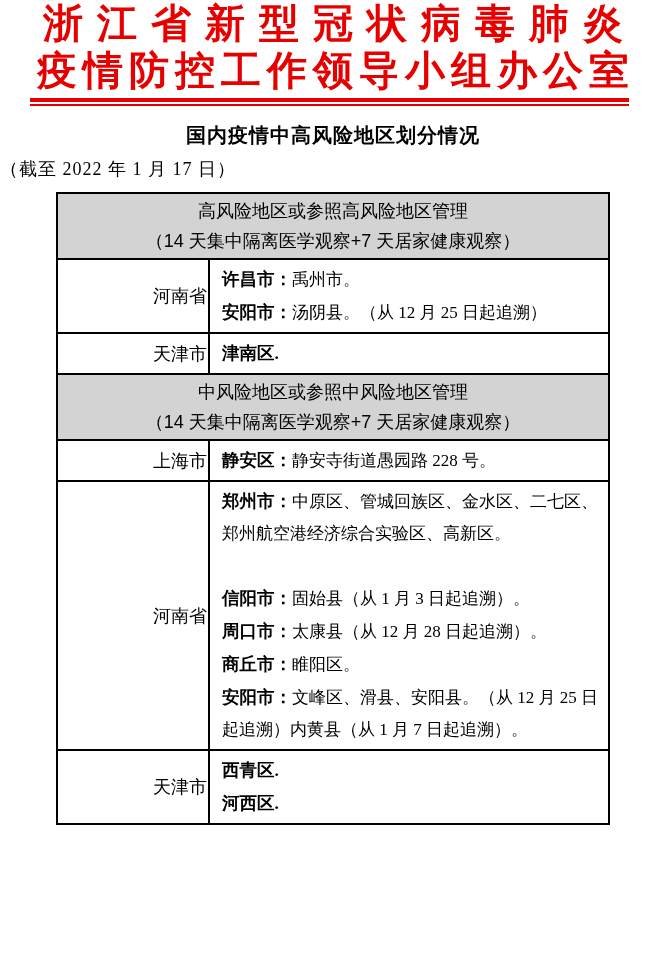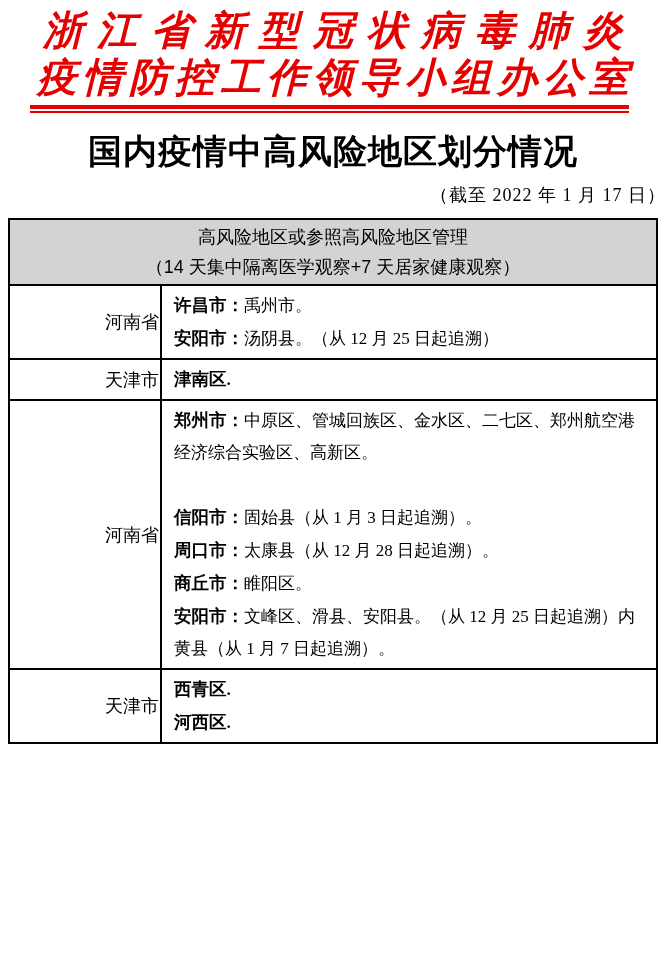--- a/index.html
+++ b/index.html
@@ -4,40 +4,40 @@
 <style>
   html,body{margin:0;padding:0;}
   body{
     width:666px;height:968px;background:#ffffff;color:#000;
     font-family:"Liberation Serif","DejaVu Serif",serif;
     overflow:hidden;
   }
   .page{width:666px;}
 
   
-  .letterhead{padding-top:7px;font-style:italic;}
+  .letterhead{}
   .red-line{
     color:#e60000;font-weight:bold;text-align:center;
     font-size:40px;line-height:47px;white-space:nowrap;
   }
   .red-line-1{letter-spacing:14px;margin-right:-14px;}
   .red-line-2{letter-spacing:6px;margin-right:-6px;}
   .rule-thick{margin:4px 37px 0 30px;height:0;border-top:4px solid #e60000;}
   .rule-thin{margin:2px 37px 0 30px;height:0;border-top:2px solid #e60000;}
 
   
   .doc-title{
     margin:16px 0 0;text-align:center;
-    font-size:34px;font-weight:bold;letter-spacing:1px;
+    font-size:20px;font-weight:bold;letter-spacing:1px;
   }
-  .doc-subtitle{margin-top:8px;text-align:right;font-size:18px;letter-spacing:1px;}
+  .doc-subtitle{margin-top:8px;text-align:left;font-size:18px;letter-spacing:1px;}
 
   
   .risk-table{
-    margin:11px auto 0;width:650px;
+    margin:11px auto 0;width:554px;
     border-collapse:collapse;table-layout:fixed;
   }
   .risk-table td{border:2px solid #000;vertical-align:middle;}
   .col-province{width:152px;}
   .section-header{
     background:#d3d3d3;text-align:center;
     font-family:"Liberation Sans","DejaVu Sans",sans-serif;
     font-size:18px;line-height:30px;padding:2px 4px;
   }
   .province{text-align:right;font-size:18px;}
@@ -80,20 +80,32 @@
             <p><b>安阳市：</b>汤阴县。（从 12 月 25 日起追溯）</p>
           </td>
         </tr>
         <tr>
           <td class="province">天津市</td>
           <td class="detail">
             <p><b>津南区.</b></p>
           </td>
         </tr>
         <tr>
+          <td colspan="2" class="section-header">
+            <div>中风险地区或参照中风险地区管理</div>
+            <div>（14 天集中隔离医学观察+7 天居家健康观察）</div>
+          </td>
+        </tr>
+        <tr>
+          <td class="province">上海市</td>
+          <td class="detail">
+            <p><b>静安区：</b>静安寺街道愚园路 228 号。</p>
+          </td>
+        </tr>
+        <tr>
           <td class="province">河南省</td>
           <td class="detail">
             <p><b>郑州市：</b>中原区、管城回族区、金水区、二七区、郑州航空港经济综合实验区、高新区。</p>
             <p>&nbsp;</p>
             <p><b>信阳市：</b>固始县（从 1 月 3 日起追溯）。</p>
             <p><b>周口市：</b>太康县（从 12 月 28 日起追溯）。</p>
             <p><b>商丘市：</b>睢阳区。</p>
             <p><b>安阳市：</b>文峰区、滑县、安阳县。（从 12 月 25 日起追溯）内黄县（从 1 月 7 日起追溯）。</p>
           </td>
         </tr>

